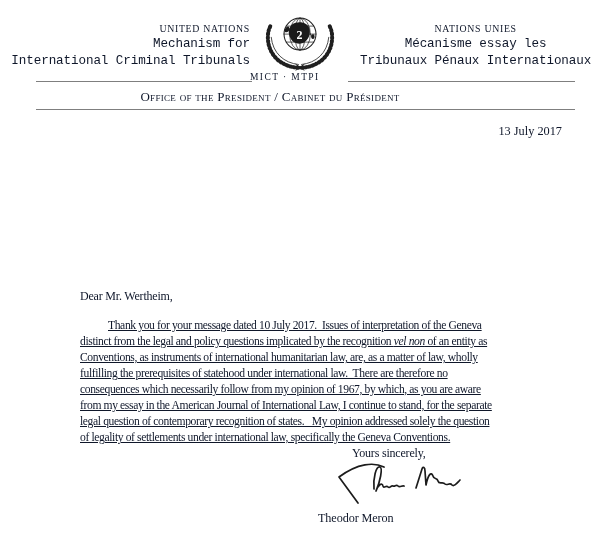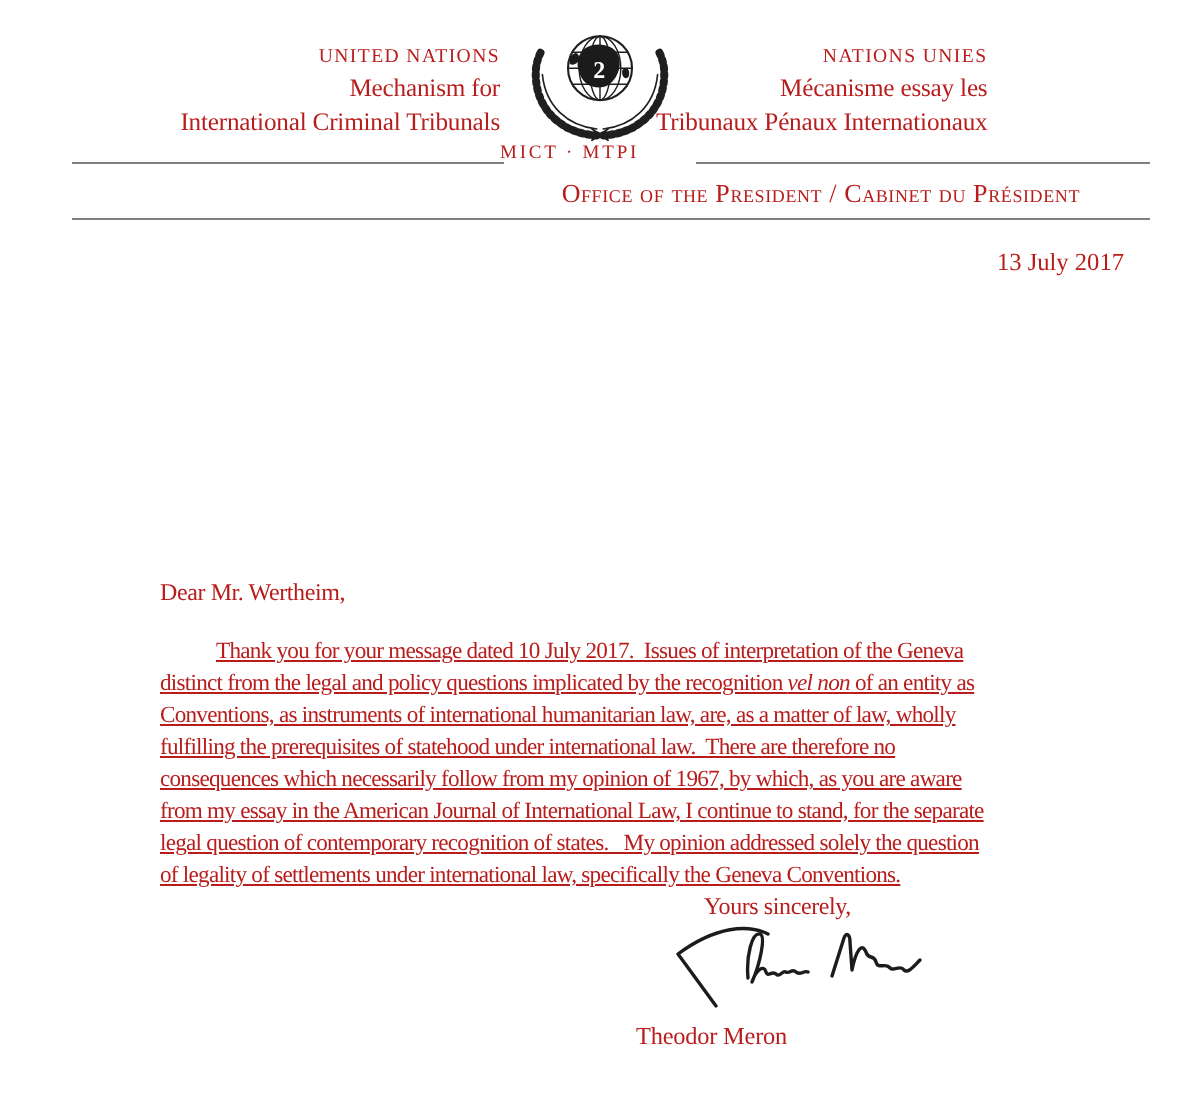--- a/index.html
+++ b/index.html
@@ -1,39 +1,39 @@
 <!DOCTYPE html>
 <html><head>
 <meta charset="utf-8">
 <style>
   html,body{margin:0;padding:0;background:#e8e8e8;}
   .page{
     position:relative;
     width:600px;height:556px;
     background:#ffffff;
     font-family:"Liberation Serif","DejaVu Serif",serif;
-    color:#b91c1c;
+    color:#0f172a;
     overflow:hidden;
   }
   
   .hdr-en{position:absolute;top:22px;right:350px;text-align:right;}
-  .hdr-fr{position:absolute;top:22px;left:328px;text-align:right;}
+  .hdr-fr{position:absolute;top:22px;left:360px;text-align:center;}
   .org{font-size:9.8px;letter-spacing:.7px;line-height:14px;}
-  .hdr-sub{font-size:12.6px;letter-spacing:-.1px;line-height:17px;}
+  .hdr-sub{font-size:12.6px;letter-spacing:-.1px;line-height:17px;font-family:Liberation Mono, monospace;}
   .emblem{position:absolute;left:260px;top:10px;}
   .acronyms{
     position:absolute;top:72px;left:250px;width:100px;
     text-align:left;font-size:9.5px;letter-spacing:1.4px;
   }
   .rule{position:absolute;height:1px;background:#7f7f7f;}
   .rule-left{top:81px;left:36px;width:216px;}
   .rule-right{top:81px;left:348px;width:227px;}
   .rule-full{top:109px;left:36px;width:539px;}
   .office{
-    position:absolute;top:89px;left:0;width:540px;text-align:right;
+    position:absolute;top:89px;left:0;width:540px;text-align:center;
     font-variant:small-caps;font-size:13px;letter-spacing:.3px;
   }
   
   .date{position:absolute;top:124px;right:38px;font-size:12.3px;}
   .salutation{position:absolute;top:289px;left:80px;font-size:12px;letter-spacing:-.2px;}
   .body{position:absolute;top:318px;left:80px;width:480px;text-decoration:underline;}
   .body-line{
     white-space:pre;font-size:11.6px;letter-spacing:-.38px;
     line-height:16px;height:16px;
   }

